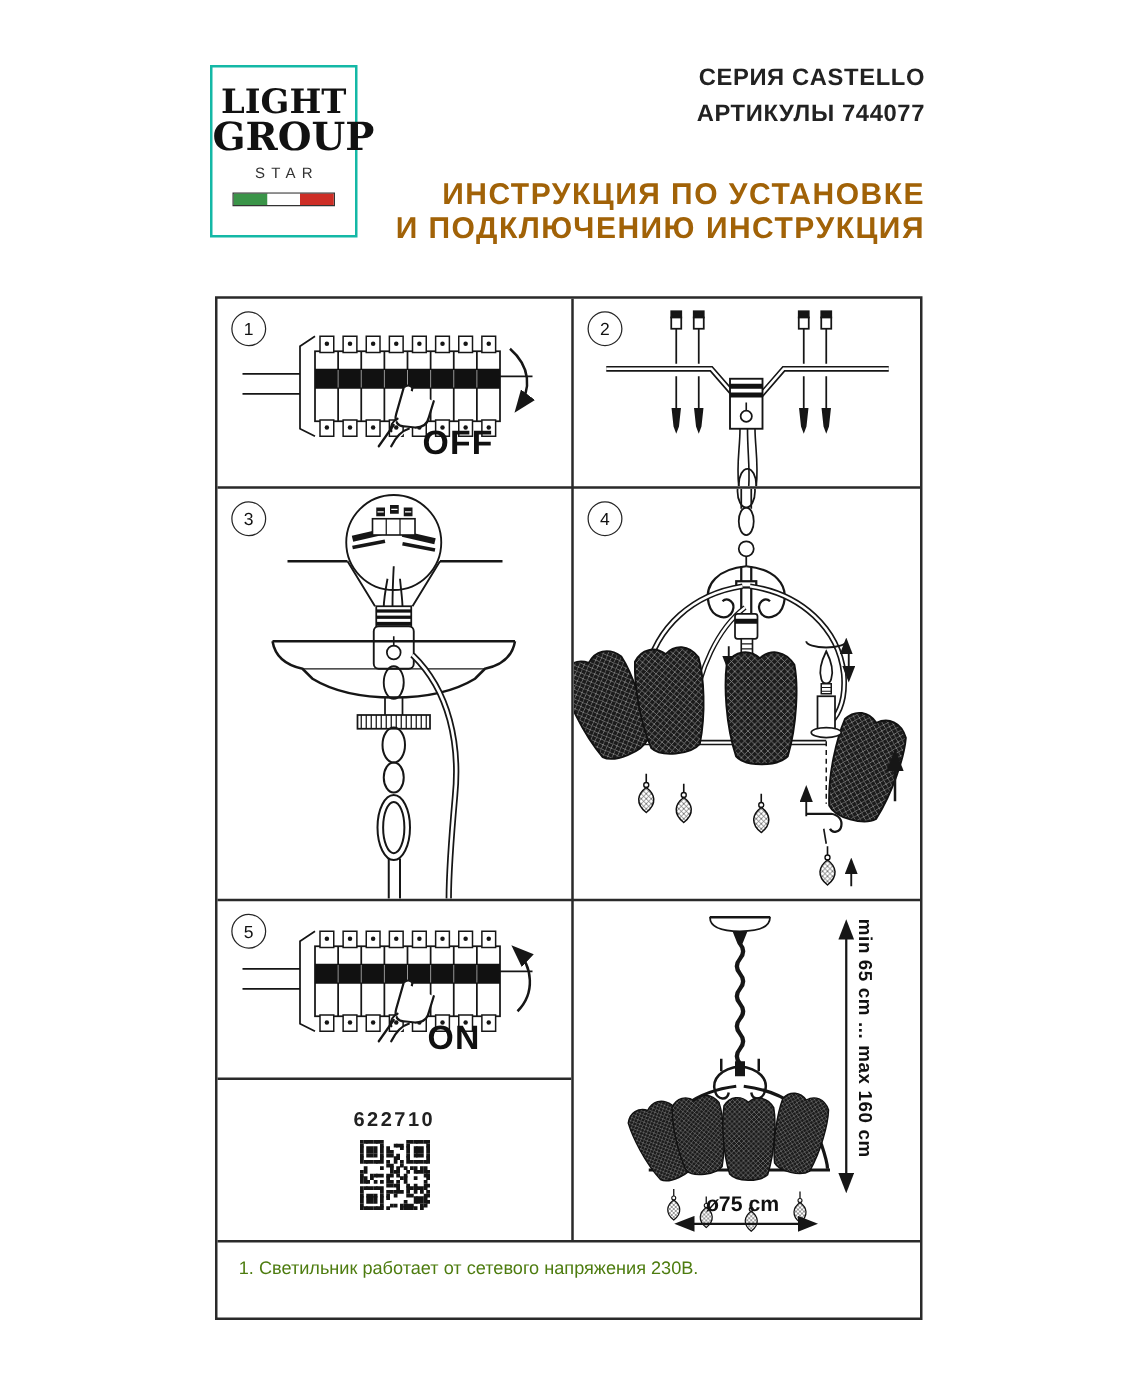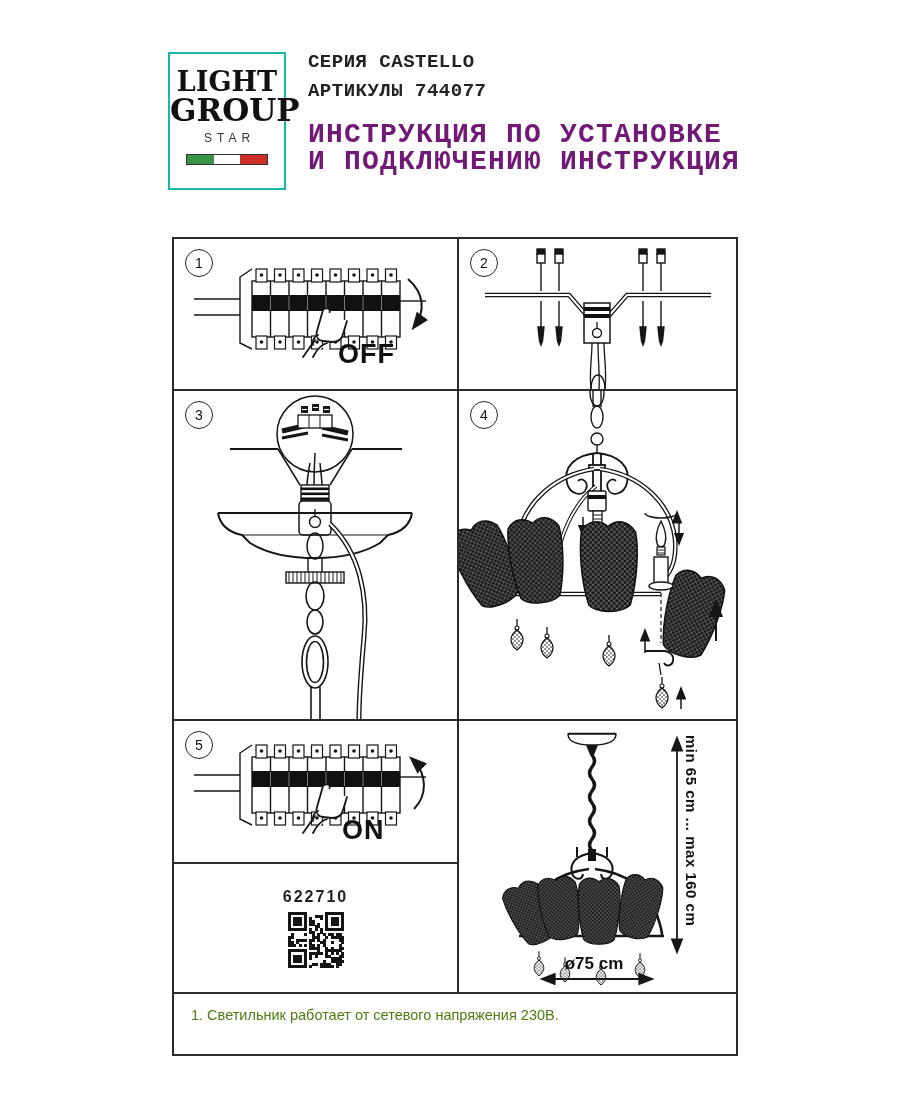--- a/index.html
+++ b/index.html
@@ -10,23 +10,23 @@
   .logo-box{position:absolute;left:168px;top:52px;width:118px;height:138px;
             border:2px solid #14b8a6;box-sizing:border-box;text-align:center;background:#fff;}
   .logo-light{margin-top:14px;font-family:"DejaVu Serif",serif;font-weight:bold;
               font-size:27px;line-height:27px;letter-spacing:0;color:#111;}
   .logo-star{font-family:"DejaVu Serif",serif;font-weight:bold;font-size:31px;line-height:31px;color:#111;}
   .logo-group{margin-top:5px;font-size:12px;letter-spacing:5px;color:#333;padding-left:5px;}
   .logo-flag{width:80px;height:9px;margin:9px auto 0;border:1px solid #333;display:flex;}
   .logo-flag i{flex:1;}
   .fg{background:#3a9448;} .fw{background:#ffffff;} .fr{background:#cd2e26;}
 
-  .header-text{position:absolute;right:169px;top:48px;font-family:Liberation Mono, monospace;}
+  .header-text{position:absolute;right:169px;top:48px;text-align:right;}
   .hdr-line{font-size:19px;font-weight:bold;line-height:29px;letter-spacing:.5px;color:#222;}
-  .hdr-instr{margin-top:15px;font-size:28px;font-weight:bold;line-height:27px;letter-spacing:1.2px;color:#701a75;}
+  .hdr-instr{margin-top:36px;font-size:24px;font-weight:bold;line-height:27px;letter-spacing:1.2px;color:#a16207;}
 
   
   .grid{position:absolute;left:172px;top:237px;width:566px;height:819px;
         border:2px solid #2a2a2a;box-sizing:border-box;background:#fff;}
   .div{position:absolute;background:#2a2a2a;}
   .v1{left:283px;top:0;width:2px;height:753px;}
   .h1{left:0;top:150px;width:562px;height:2px;}
   .h2{left:0;top:480px;width:562px;height:2px;}
   .h3{left:0;top:623px;width:283px;height:2px;}
   .h4{left:0;top:753px;width:562px;height:2px;}

